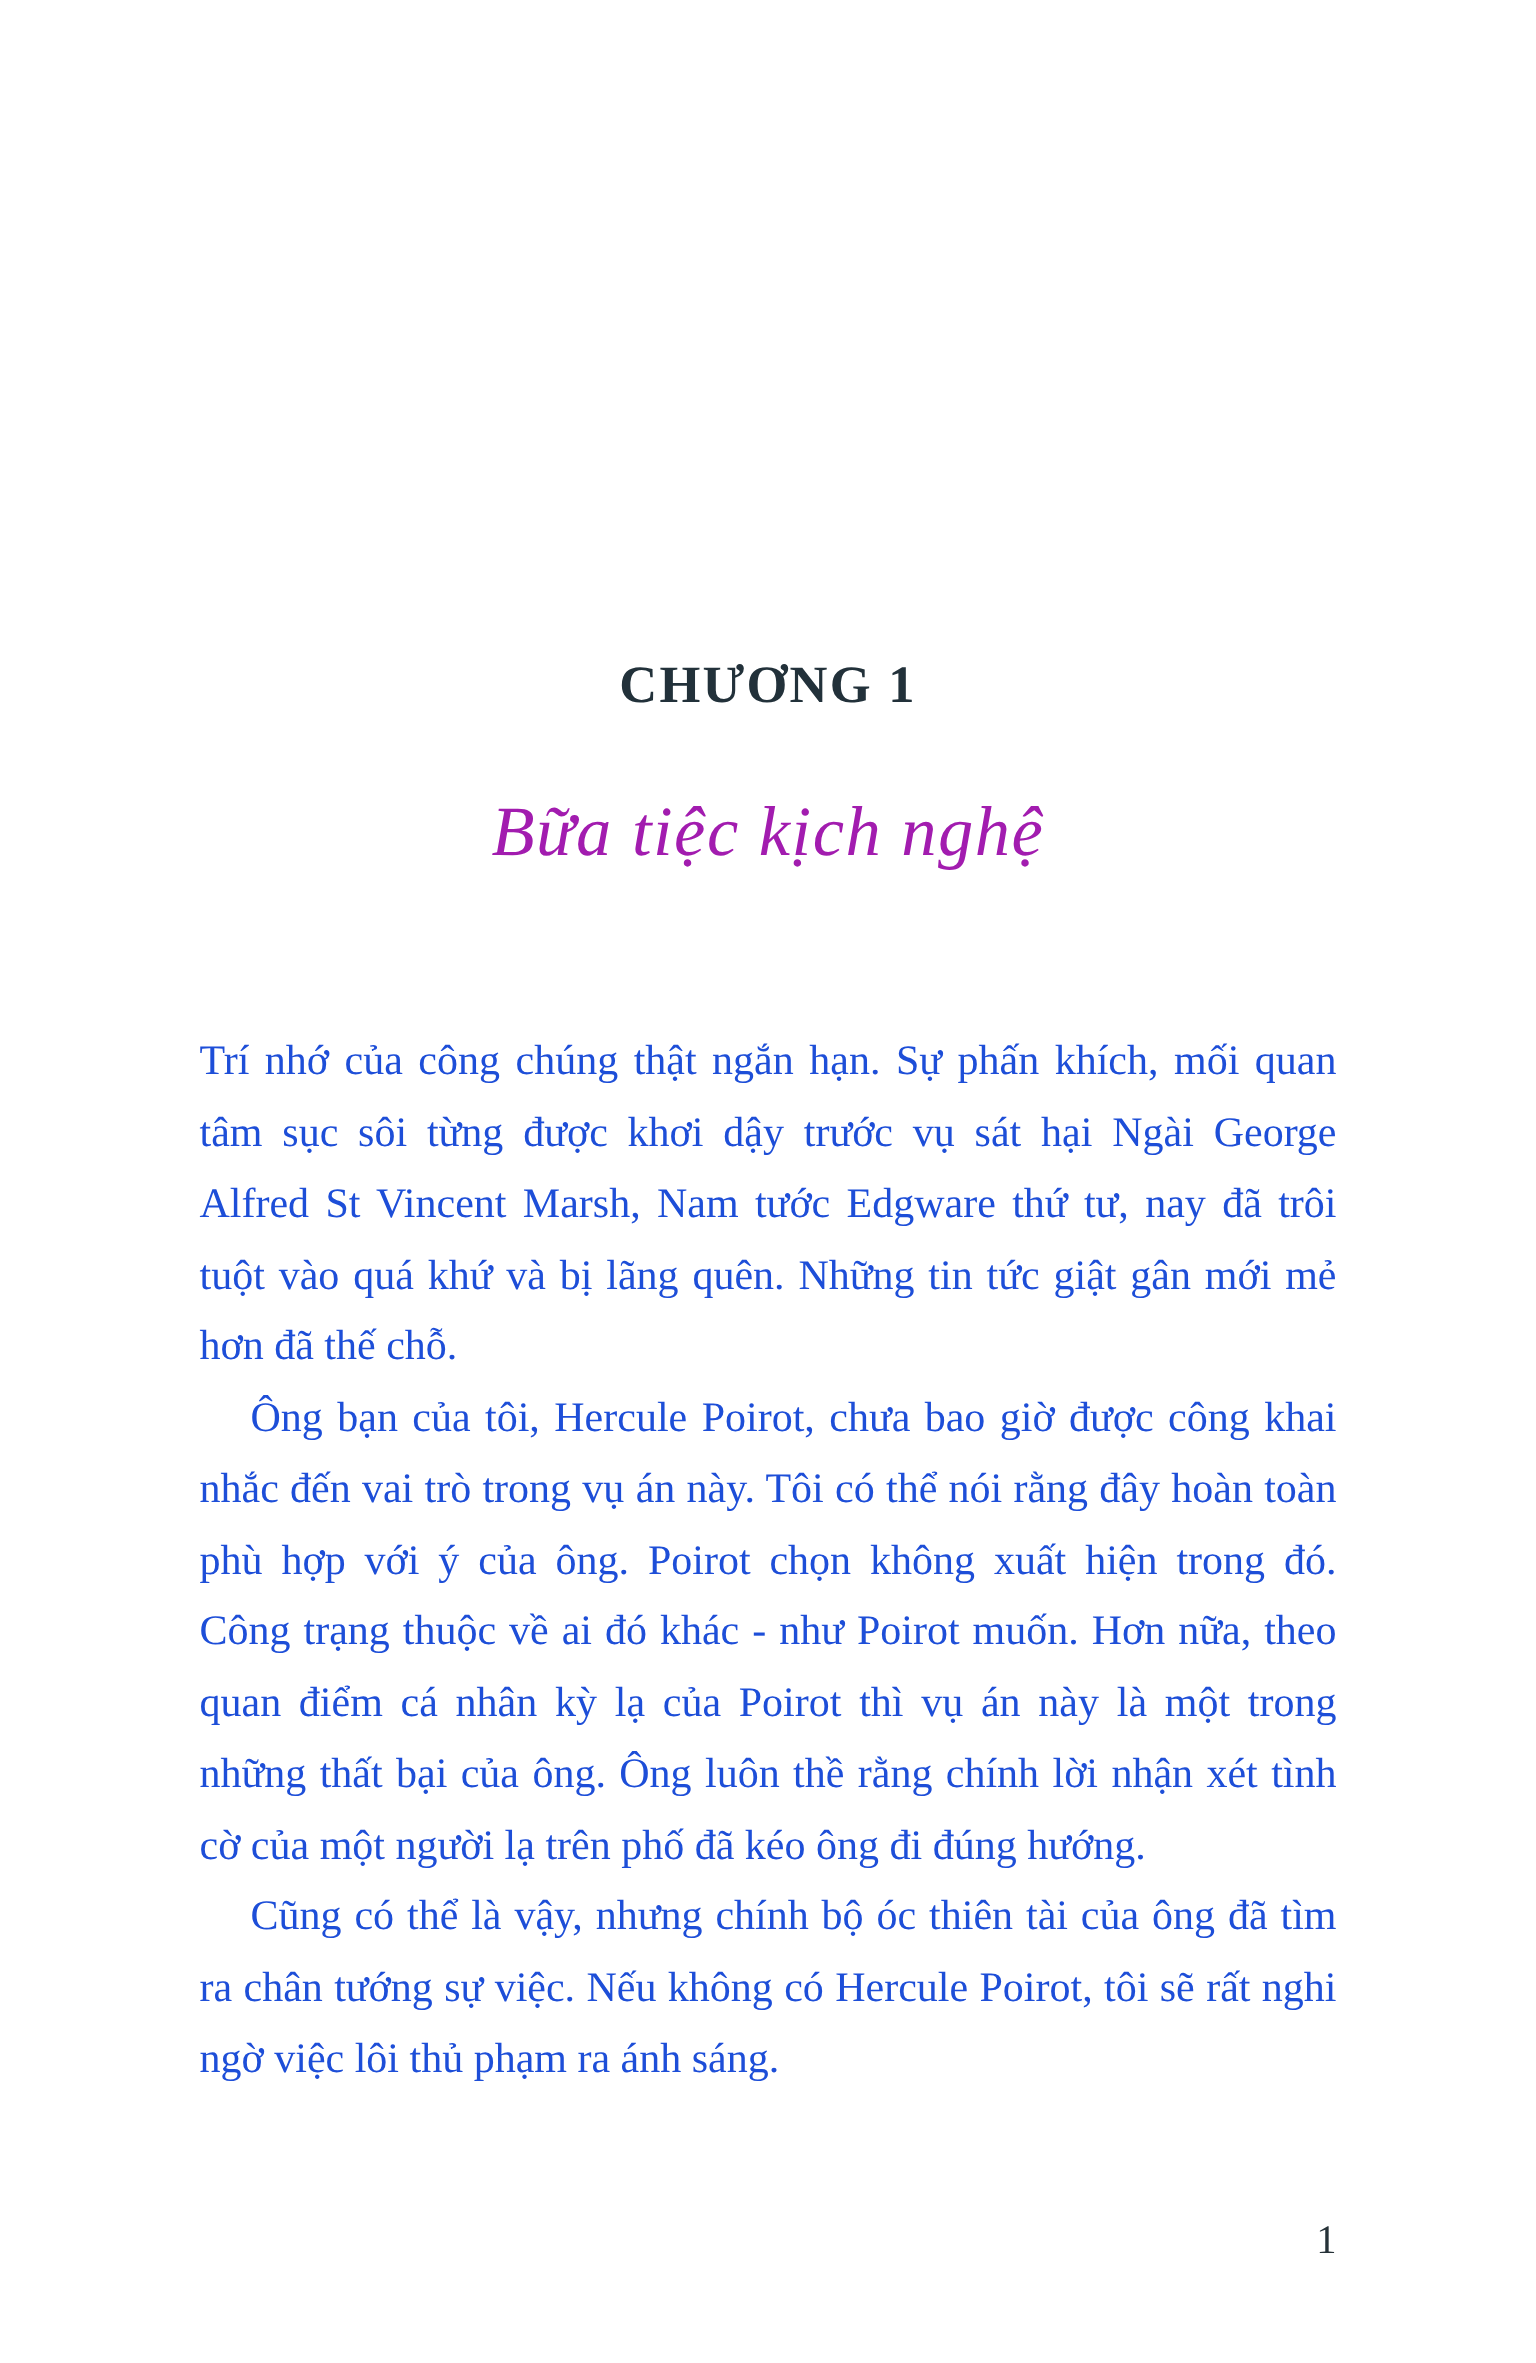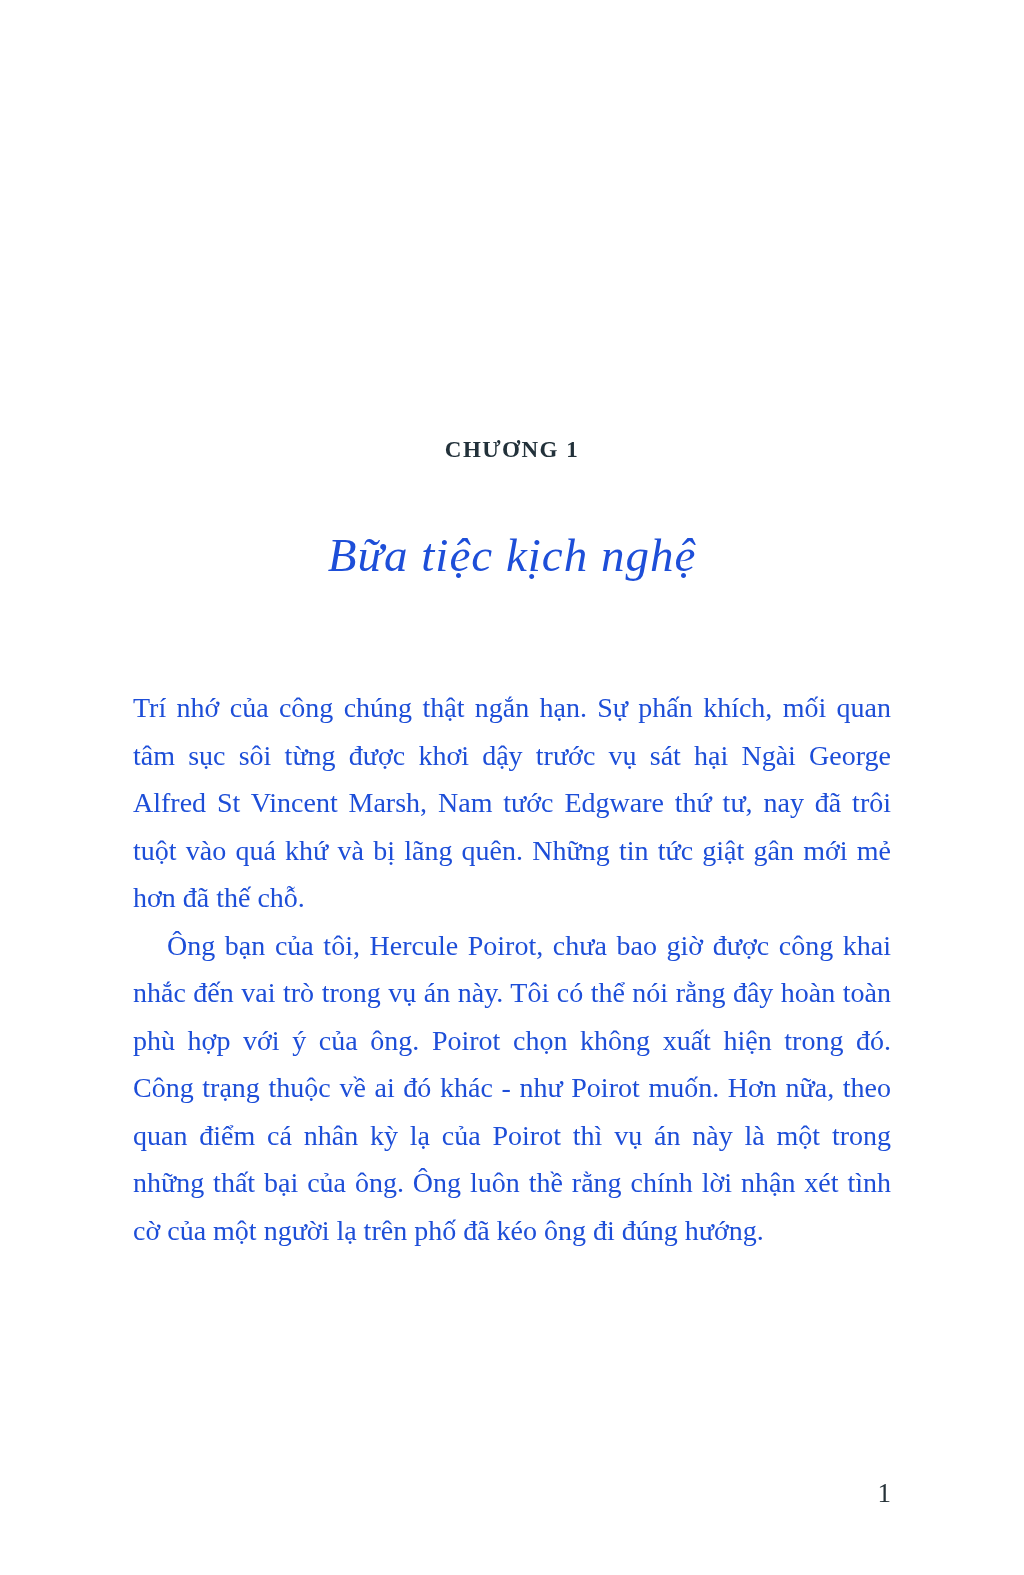--- a/index.html
+++ b/index.html
@@ -16,36 +16,36 @@
     font-family: "Liberation Serif", "DejaVu Serif", serif;
     color: #263238;
     overflow: hidden;
   }
   .chapter-heading {
     position: absolute;
     top: 437px;
     left: 0;
     width: 100%;
     text-align: center;
-    font-size: 23px;
+    font-size: 35px;
     font-weight: 600;
     letter-spacing: 1.5px;
     color: #22313a;
   }
   .chapter-title {
     position: absolute;
     top: 528px;
     left: 0;
     width: 100%;
     text-align: center;
     font-style: italic;
     font-weight: 400;
     font-size: 47px;
     letter-spacing: 1px;
-    color: #1d4ed8;
+    color: #a21caf;
   }
   .body-text {
     position: absolute;
     top: 684px;
     left: 133px;
     width: 758px;
     font-size: 28px;
     line-height: 47.5px;
     text-align: justify;
     color: #1d4ed8;
@@ -71,17 +71,18 @@
 
 <div class="book-page" style="background: rgb(255, 255, 255); color: rgb(38, 50, 56);">
 
   <div class="chapter-heading">CHƯƠNG 1</div>
 
   <div class="chapter-title">Bữa tiệc kịch nghệ</div>
 
   <div class="body-text">
     <p>Trí nhớ của công chúng thật ngắn hạn. Sự phấn khích, mối quan tâm sục sôi từng được khơi dậy trước vụ sát hại Ngài George Alfred St Vincent Marsh, Nam tước Edgware thứ tư, nay đã trôi tuột vào quá khứ và bị lãng quên. Những tin tức giật gân mới mẻ hơn đã thế chỗ.</p>
     <p>Ông bạn của tôi, Hercule Poirot, chưa bao giờ được công khai nhắc đến vai trò trong vụ án này. Tôi có thể nói rằng đây hoàn toàn phù hợp với ý của ông. Poirot chọn không xuất hiện trong đó. Công trạng thuộc về ai đó khác - như Poirot muốn. Hơn nữa, theo quan điểm cá nhân kỳ lạ của Poirot thì vụ án này là một trong những thất bại của ông. Ông luôn thề rằng chính lời nhận xét tình cờ của một người lạ trên phố đã kéo ông đi đúng hướng.</p>
+    <p>Cũng có thể là vậy, nhưng chính bộ óc thiên tài của ông đã tìm ra chân tướng sự việc. Nếu không có Hercule Poirot, tôi sẽ rất nghi ngờ việc lôi thủ phạm ra ánh sáng.</p>
   </div>
 
   <div class="page-number">1</div>
 
 </div>
 
 </body></html>

